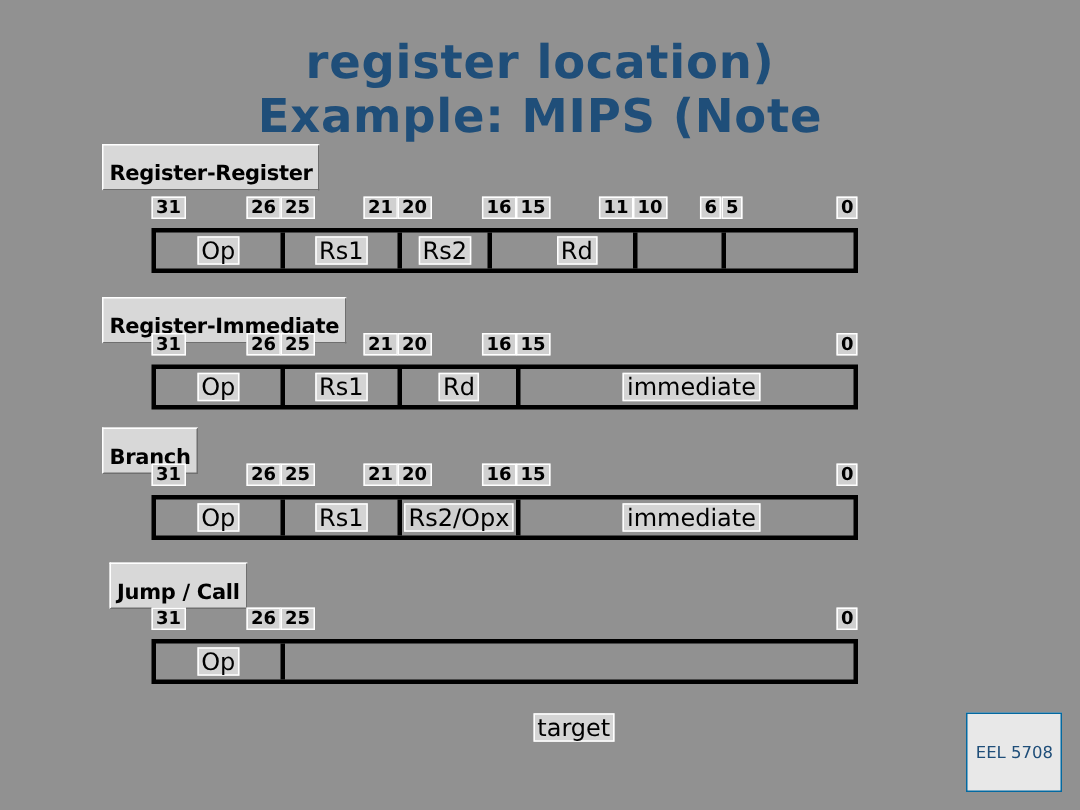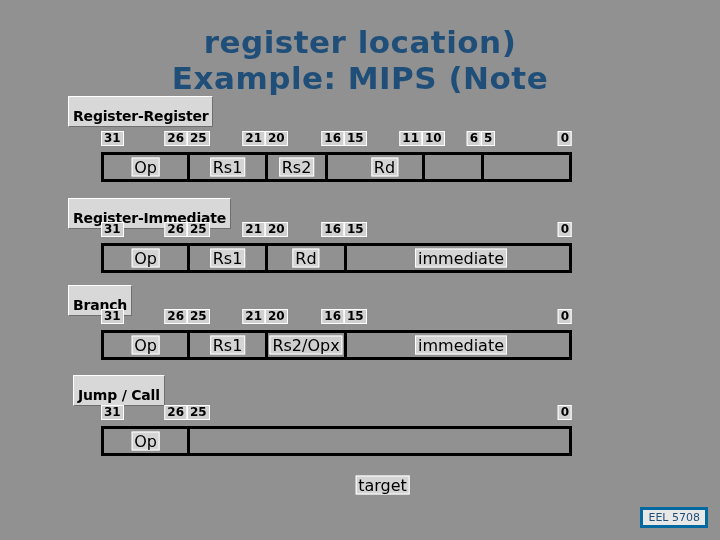--- a/index.html
+++ b/index.html
@@ -111,25 +111,25 @@
   }
   .cell-label.overflow { background: #cfcfcf; }
 
   
   #footer-badge {
     position: absolute;
     right: 12px;
     bottom: 12px;
     color: #1f4e79;
     background: #e8e8e8;
-    border: 3px solid #0369a1;
+    border: 1px solid #0369a1;
     font-family: "DejaVu Sans", sans-serif;
     font-size: 11px;
     font-weight: normal;
-    padding: 1px 5px;
+    padding: 19px 5px;
     white-space: nowrap;
   }
 </style>
 </head>
 <body style="background: rgb(145, 145, 145);">
 
 <div id="slide-title" style="color: rgb(31, 78, 121);">
   <span class="tline">register location)</span>
   <span class="tline">Example: MIPS (Note</span>
 </div>

